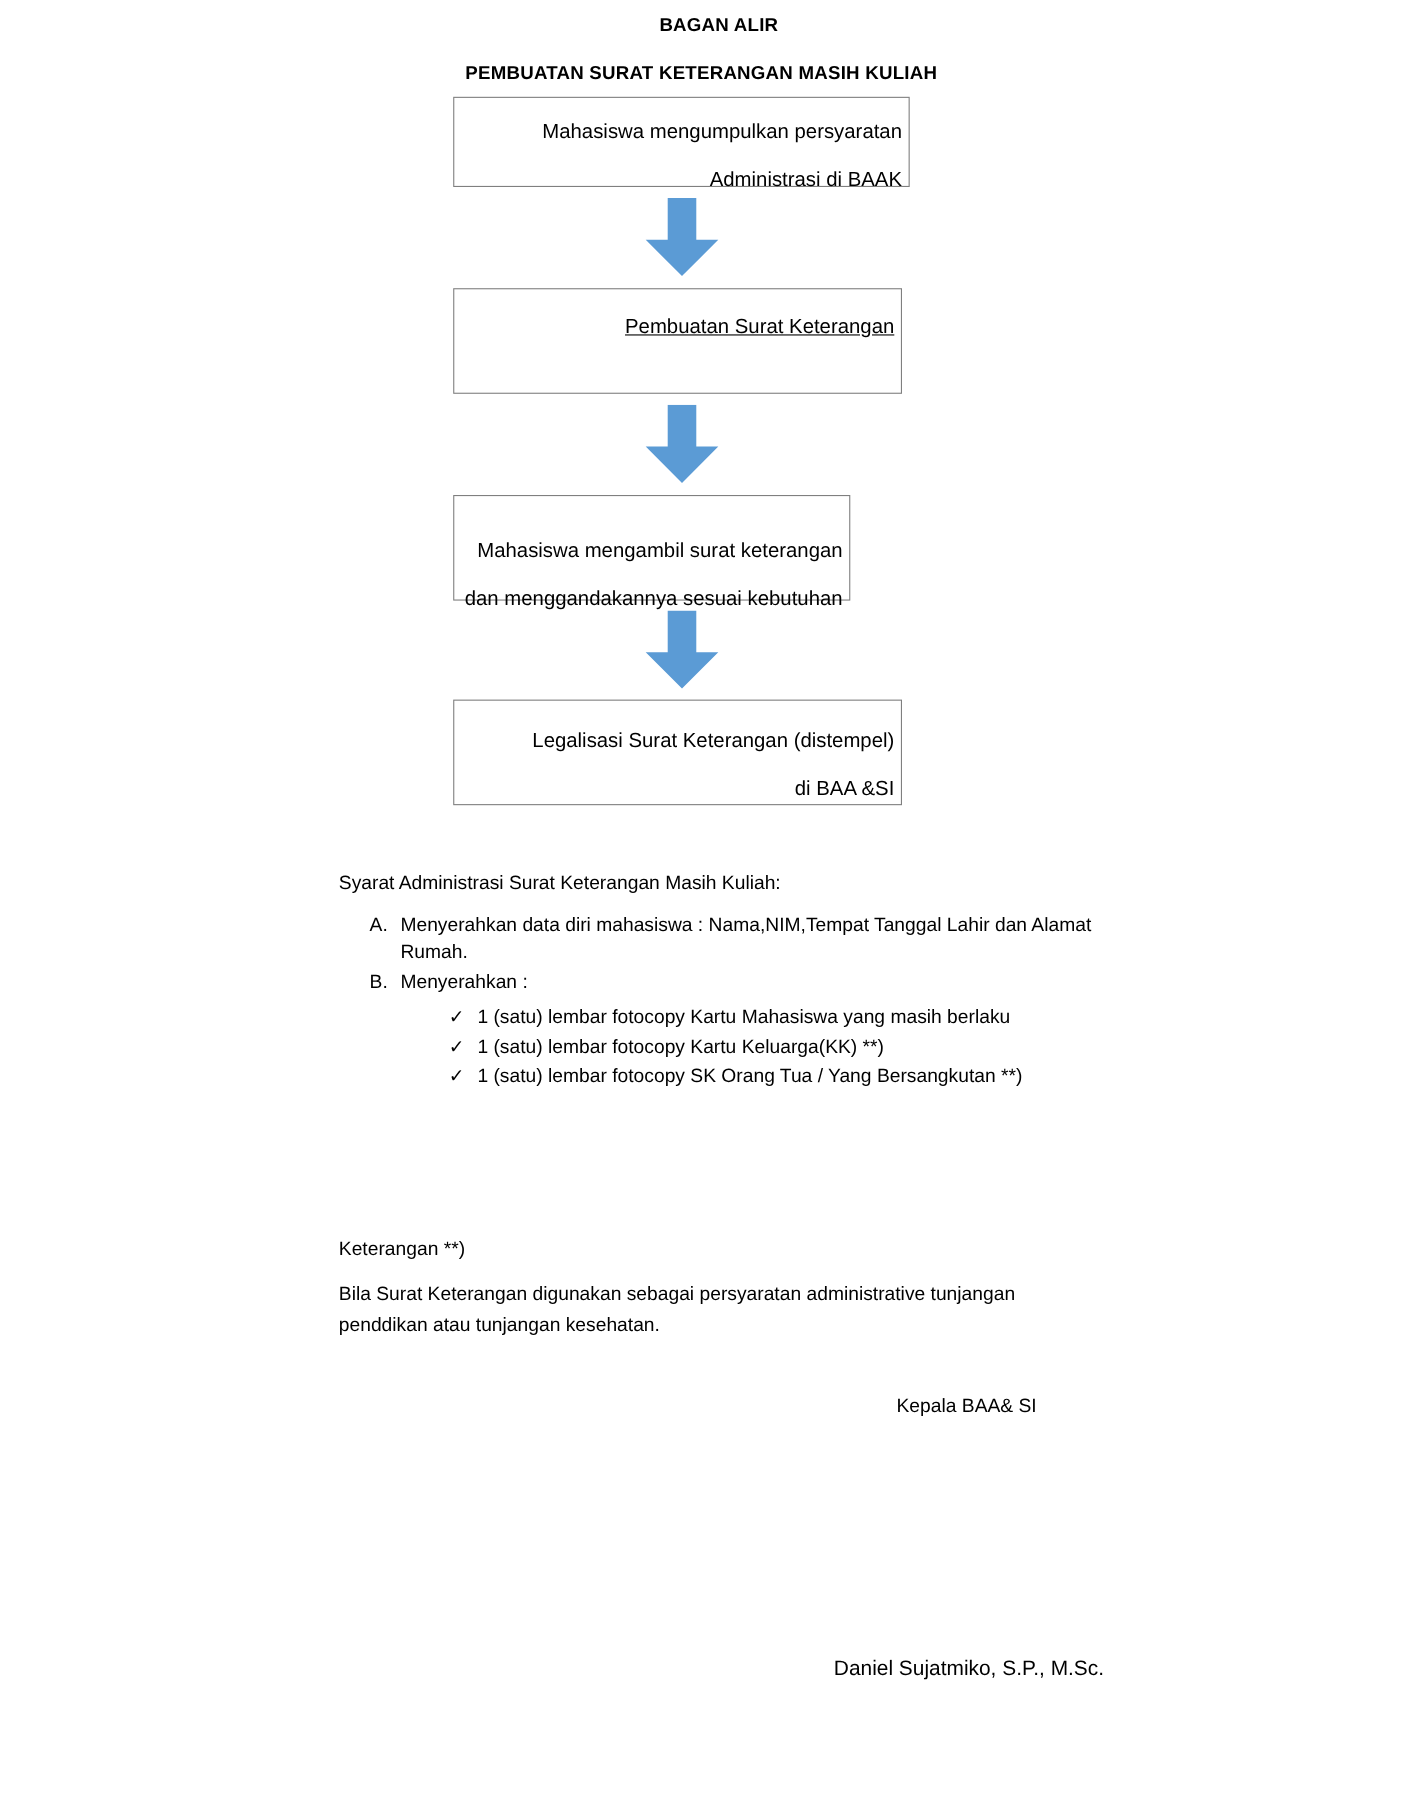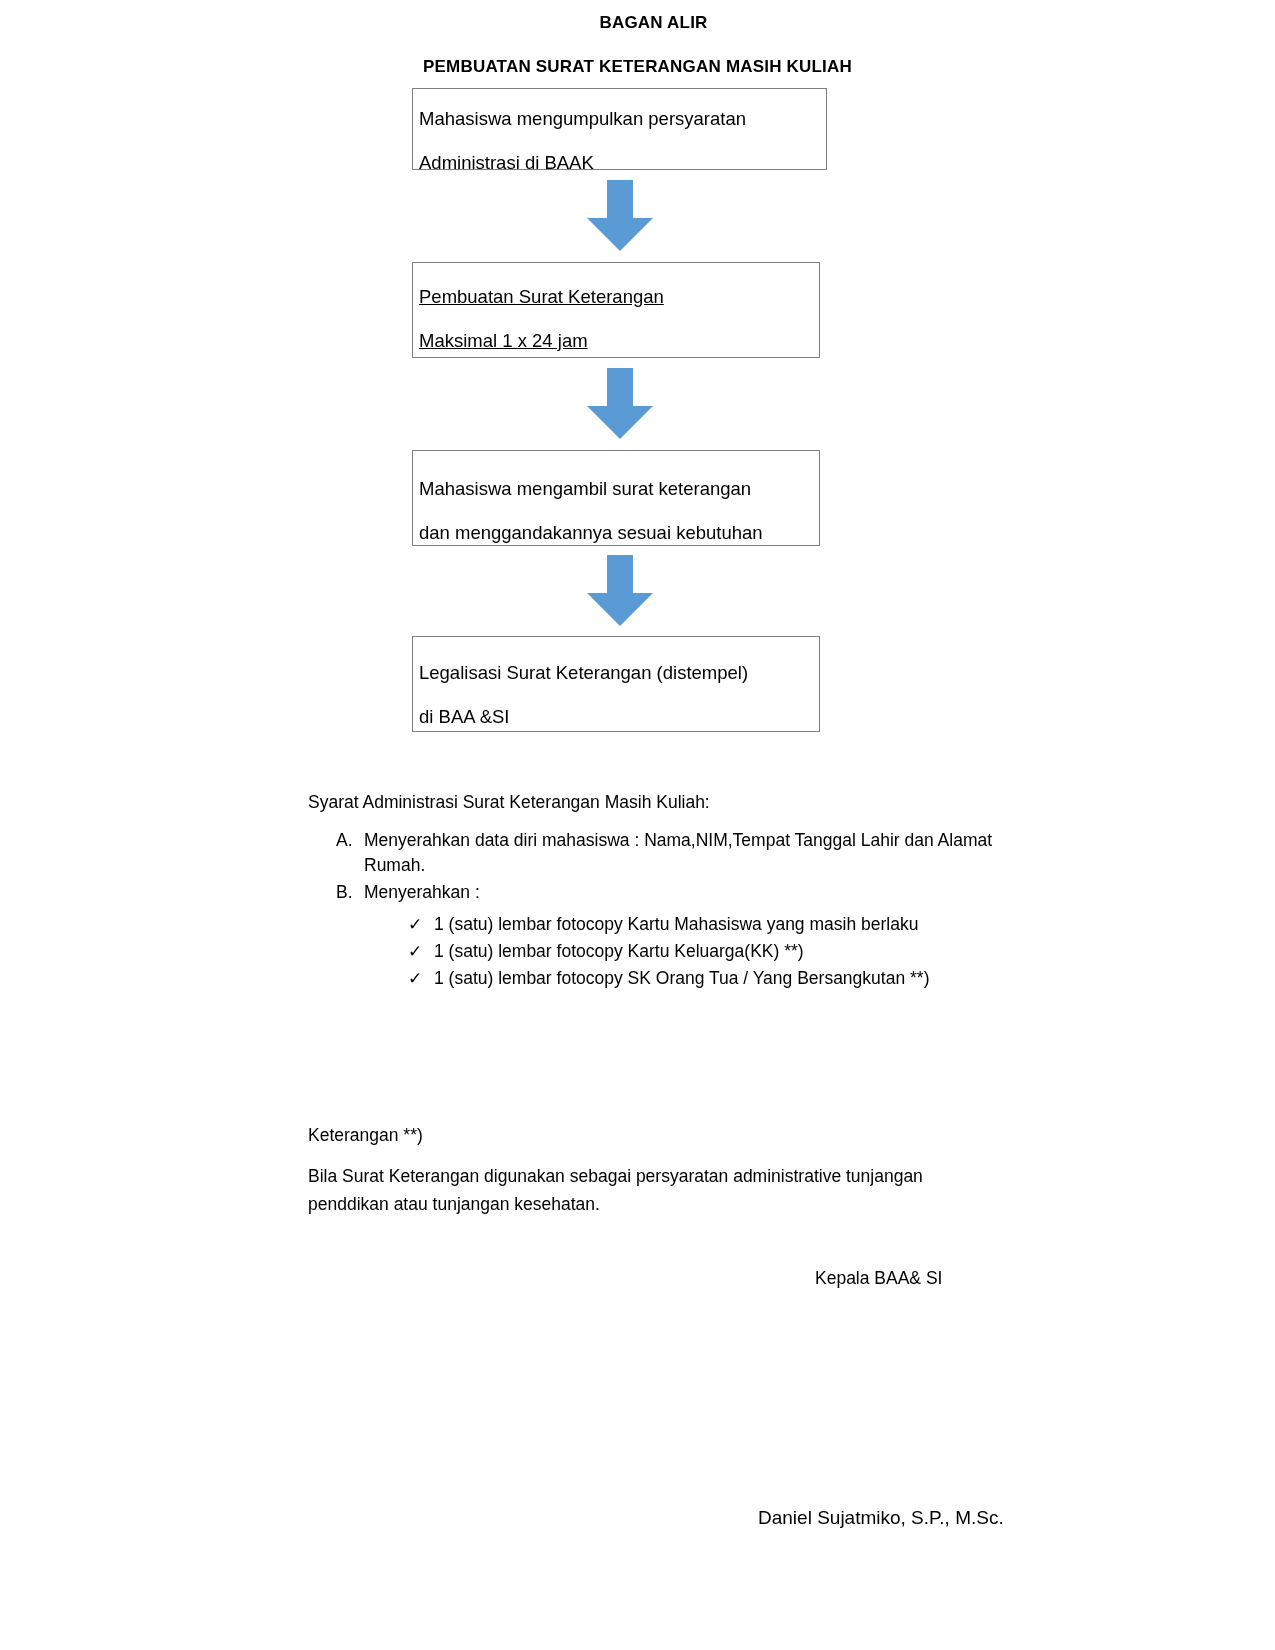--- a/index.html
+++ b/index.html
@@ -50,33 +50,33 @@
   .flow {
     position: absolute;
     top: 88px;
     left: 412px;
     width: 415px;
   }
   .flow-box {
     border: 1.6px solid #7f7f7f;
     background: #ffffff;
     box-sizing: border-box;
-    text-align: left;
+    text-align: right;
     font-size: 18.5px;
     line-height: 44px;
     padding: 12px 6px 14px 6px;
     color: #000;
   }
   .flow-box .line {
     display: block;
     white-space: nowrap;
   }
   .flow-box.b1 { height: 82px; width: 415px; padding-top: 8px; }
   .flow-box.b2 { height: 96px; width: 408px; padding-top: 12px; text-decoration: underline; }
-  .flow-box.b3 { height: 96px; width: 408px; padding-top: 16px; }
+  .flow-box.b3 { height: 96px; width: 361px; padding-top: 27px; }
   .flow-box.b4 { height: 96px; width: 408px; padding-top: 14px; }
 
   .arrow-wrap {
     display: flex;
     justify-content: center;
     align-items: center;
   }
   .arrow-wrap.a1 { height: 92px; }
   .arrow-wrap.a2 { height: 92px; }
   .arrow-wrap.a3 { height: 90px; }
@@ -173,21 +173,20 @@
     </div>
 
     <div class="arrow-wrap a1">
       <svg class="down-arrow" viewBox="0 0 70 72">
         <polygon points="22,0 48,0 48,38 68,38 35,71 2,38 22,38" fill="#5b9bd5"></polygon>
       </svg>
     </div>
 
     <div class="flow-box b2">
       <span class="line">Pembuatan Surat Keterangan</span>
-      <span class="line">Maksimal 1 x 24 jam</span>
     </div>
 
     <div class="arrow-wrap a2">
       <svg class="down-arrow" viewBox="0 0 70 72">
         <polygon points="22,0 48,0 48,38 68,38 35,71 2,38 22,38" fill="#5b9bd5"></polygon>
       </svg>
     </div>
 
     <div class="flow-box b3">
       <span class="line">Mahasiswa mengambil surat keterangan</span>

